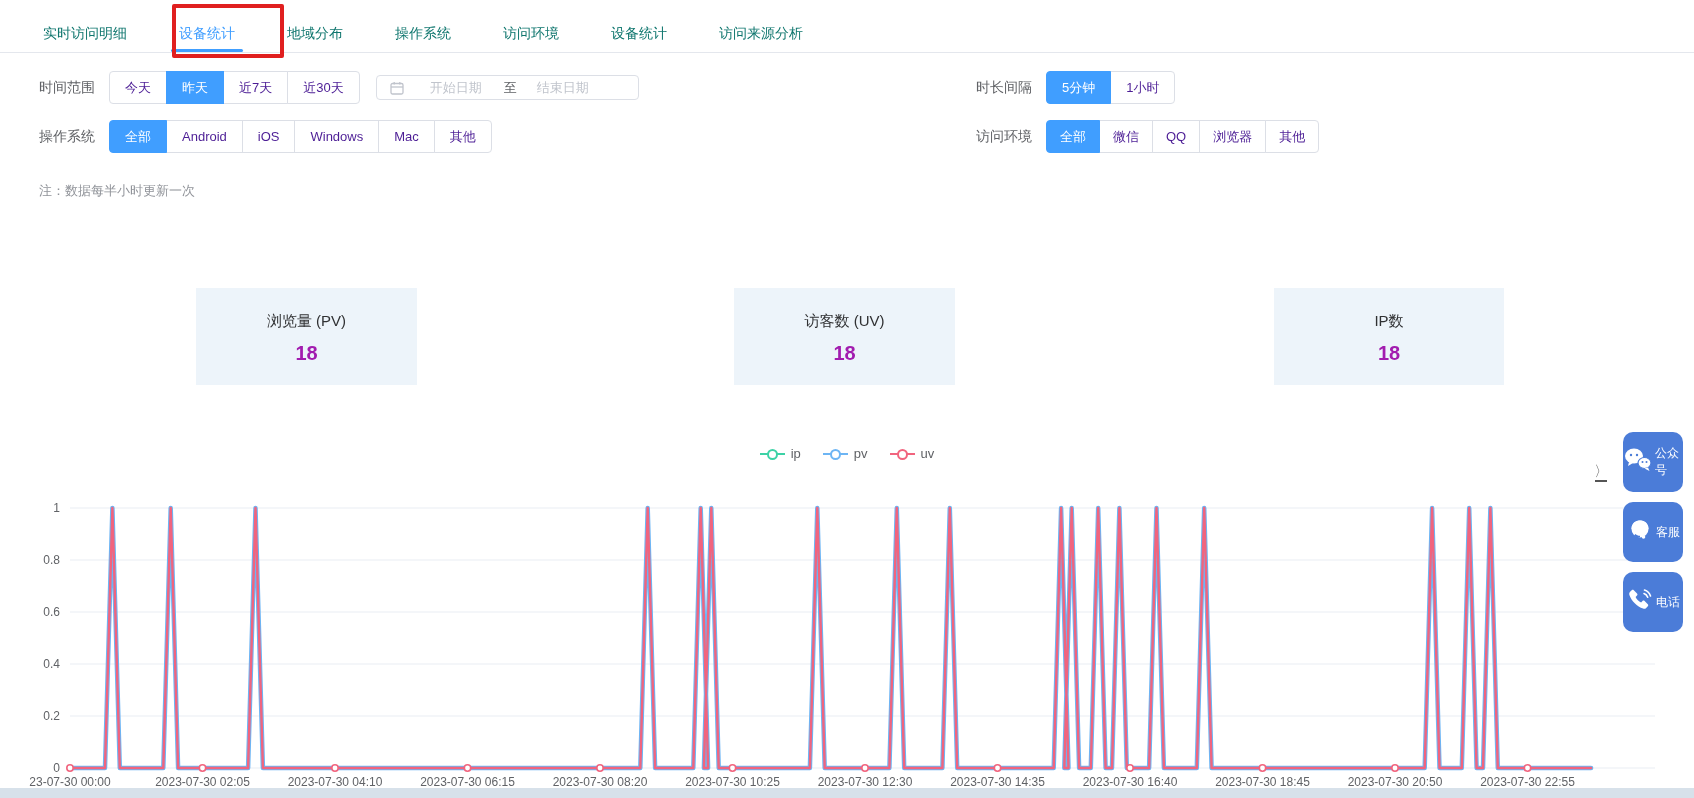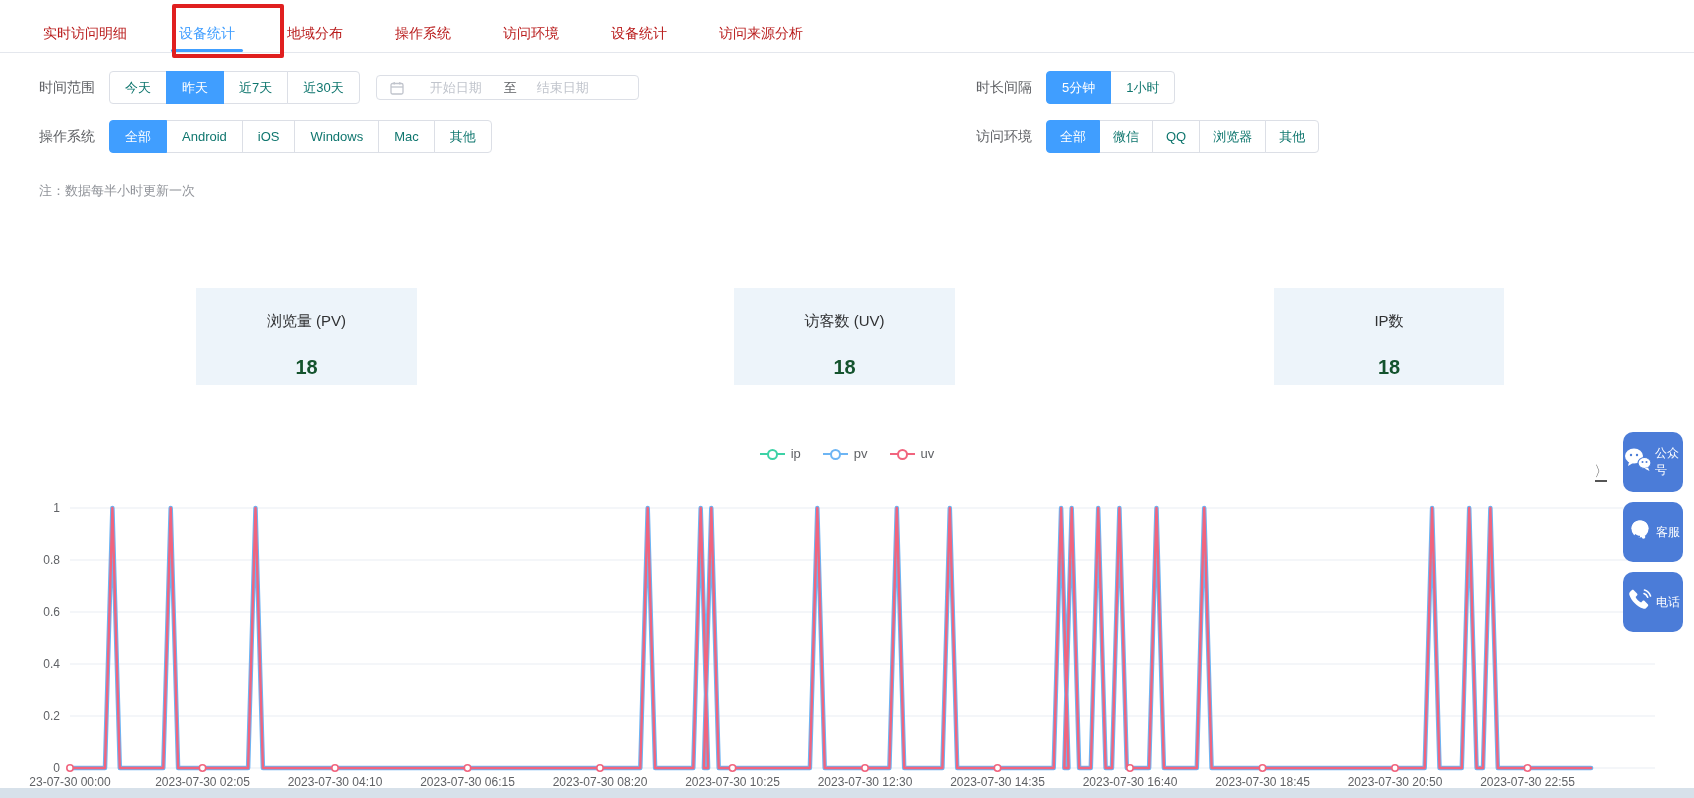--- a/index.html
+++ b/index.html
@@ -3,45 +3,45 @@
 <meta charset="utf-8">
 <style>
   html,body{margin:0;padding:0;background:#fff;}
   .page{position:relative;width:1694px;height:798px;background:#fff;overflow:hidden;
         font-family:"Liberation Sans","DejaVu Sans",sans-serif;color:#303133;}
   
   .notch{position:absolute;left:0;top:14px;width:14px;height:39px;background:#eef0f2;}
   
   .tabbar{position:absolute;left:0;right:0;top:14px;height:38px;border-bottom:1px solid #e4e7ed;
           display:flex;align-items:center;padding-left:43px;gap:52px;background:#fff;}
-  .tab{font-size:14px;color:#b91c1c;line-height:38px;cursor:pointer;position:relative;white-space:nowrap;}
+  .tab{font-size:14px;color:#0f766e;line-height:38px;cursor:pointer;position:relative;white-space:nowrap;}
   .tab.active{color:#409eff;}
   .tab.active::after{content:"";position:absolute;left:-8px;right:-8px;bottom:0;height:3px;background:#409eff;border-radius:2px;}
   .annotation-box{position:absolute;left:172px;top:4px;width:104px;height:46px;border:4px solid #e01f1f;border-radius:2px;pointer-events:none;z-index:5;}
   
   .frow{position:absolute;display:flex;align-items:center;}
   .flabel{font-size:14px;color:#606266;margin-right:14px;white-space:nowrap;}
   .seg{display:inline-flex;}
-  .seg .seg-btn{appearance:none;border:1px solid #dcdfe6;background:#fff;color:#0f766e;height:33px;
+  .seg .seg-btn{appearance:none;border:1px solid #dcdfe6;background:#fff;color:#4c1d95;height:33px;
                 padding:0 15px;font-size:13px;margin-left:-1px;cursor:pointer;position:relative;
                 font-family:inherit;white-space:nowrap;}
   .seg .seg-btn:first-child{border-radius:4px 0 0 4px;margin-left:0;}
   .seg .seg-btn:last-child{border-radius:0 4px 4px 0;}
   .seg.tight .seg-btn{padding:0 13px;}
   .seg .seg-btn.active{background:#409eff;border-color:#409eff;color:#fff;z-index:1;}
   .datepicker{display:inline-flex;align-items:center;height:25px;width:263px;margin-left:16px;
               border:1px solid #dcdfe6;border-radius:4px;box-sizing:border-box;padding:0 13px;background:#fff;}
   .datepicker .cal{display:inline-flex;margin-right:26px;}
   .ph{font-size:13px;color:#c0c4cc;white-space:nowrap;}
   .sep{font-size:13px;color:#606266;margin:0 20px 0 22px;}
   .note{position:absolute;left:39px;top:182px;font-size:13px;color:#909399;}
   
   .card{position:absolute;top:288px;height:97px;background:#edf4fa;text-align:center;box-sizing:border-box;padding-top:24px;}
   .card .c-title{font-size:15px;color:#303133;}
-  .card .c-value{font-size:20px;font-weight:bold;color:#14532d;margin-top:25px;}
+  .card .c-value{font-size:20px;font-weight:bold;color:#a21caf;margin-top:11px;}
   
   .legend{position:absolute;top:446px;left:0;width:1694px;display:flex;justify-content:center;gap:22px;}
   .legend .l-item{display:flex;align-items:center;gap:6px;cursor:pointer;}
   .legend .l-marker{position:relative;width:25px;height:10px;display:inline-block;}
   .legend .l-line{position:absolute;left:0;right:0;top:4px;height:2px;}
   .legend .l-circle{position:absolute;left:7px;top:0;width:7px;height:7px;border-radius:50%;background:#fff;border:2px solid;}
   .legend .l-text{font-size:13px;color:#606266;}
   .chart-wrap{position:absolute;left:0;top:440px;width:1694px;height:350px;}
   
   .floaters{position:absolute;right:11px;top:432px;display:flex;flex-direction:column;gap:10px;}

